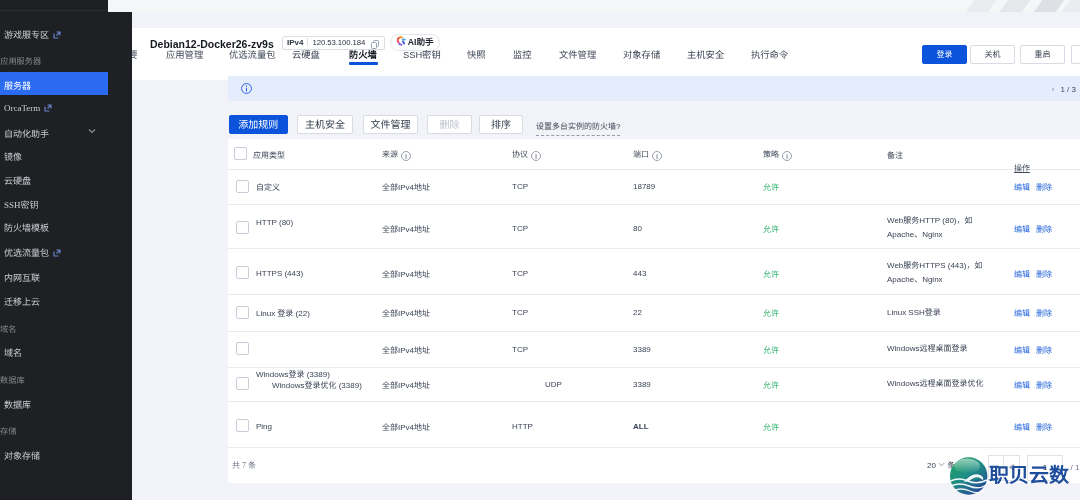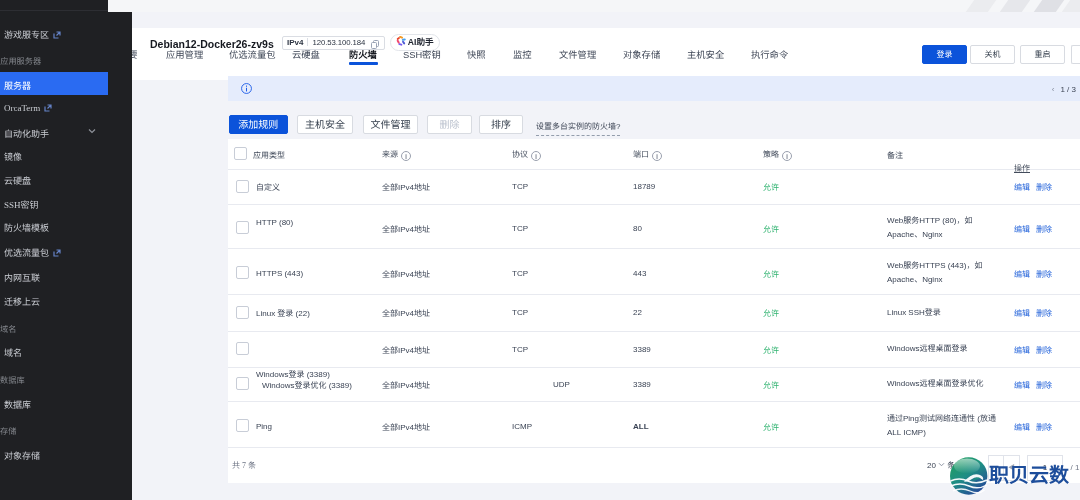--- a/index.html
+++ b/index.html
@@ -211,34 +211,33 @@
     <div class="cell " style="left: 786px; top: 168px;"><span class="lnk">编辑</span><span class="lnk" style="margin-left:6px;">删除</span></div>
     <div class="ckb" style="left: 7.5px; top: 203px;"></div>
     <div class="cell " style="left: 28px; top: 221px; margin-top: 8px;">Windows登录 (3389)</div>
     <div class="cell " style="left: 154px; top: 204.5px;">全部IPv4地址</div>
     <div class="cell " style="left: 284px; top: 205.5px;">TCP</div>
     <div class="cell " style="left: 405px; top: 205.5px;">3389</div>
     <div class="cell green" style="left: 535px; top: 204.5px;">允许</div>
     <div class="cell cmt" style="left: 659px; top: 203px;">Windows远程桌面登录</div>
     <div class="cell " style="left: 786px; top: 204.5px;"><span class="lnk">编辑</span><span class="lnk" style="margin-left:6px;">删除</span></div>
     <div class="ckb" style="left: 7.5px; top: 238px;"></div>
-    <div class="cell " style="left: 34px; top: 239.5px;">Windows登录优化 (3389)</div>
+    <div class="cell " style="left: 44px; top: 239.5px;">Windows登录优化 (3389)</div>
     <div class="cell " style="left: 154px; top: 239.5px;">全部IPv4地址</div>
-    <div class="cell " style="left: 284px; top: 240.5px; padding-left: 41px;">UDP</div>
+    <div class="cell " style="left: 276px; top: 240.5px; padding-left: 41px;">UDP</div>
     <div class="cell " style="left: 405px; top: 240.5px;">3389</div>
     <div class="cell green" style="left: 535px; top: 239.5px;">允许</div>
     <div class="cell cmt" style="left: 659px; top: 238px;">Windows远程桌面登录优化</div>
     <div class="cell " style="left: 786px; top: 239.5px;"><span class="lnk">编辑</span><span class="lnk" style="margin-left:6px;">删除</span></div>
     <div class="ckb" style="left: 7.5px; top: 280px;"></div>
     <div class="cell " style="left: 28px; top: 282.5px;">Ping</div>
     <div class="cell " style="left: 154px; top: 281.5px;">全部IPv4地址</div>
-    <div class="cell " style="left: 284px; top: 282.5px;">ICMP</div>
+    <div class="cell " style="left: 284px; top: 282.5px;">HTTP</div>
     <div class="cell " style="left: 405px; top: 282.5px; font-weight: bold;">ALL</div>
     <div class="cell green" style="left: 535px; top: 281.5px;">允许</div>
-    <div class="cell cmt" style="left: 659px; top: 273px;">通过Ping测试网络连通性 (放通<br>ALL ICMP)</div>
     <div class="cell " style="left: 786px; top: 281.5px;"><span class="lnk">编辑</span><span class="lnk" style="margin-left:6px;">删除</span></div>
     <div class="cell hdr" style="left: 4px; top: 319.5px; color: rgb(110, 117, 133); font-family: Liberation Serif, serif;">共 7 条</div>
     <div class="cell" style="left: 699px; top: 320px; color: rgb(58, 67, 84);">20 <svg width="7" height="5" viewBox="0 0 8 6" style="vertical-align:1px;">
         <path d="M1 1.5 L4 4.5 L7 1.5" stroke="#8e95a3" stroke-width="1.2" fill="none"></path>
       </svg> 条 / 页</div>
     <div class="cell" style="left: 760px; top: 316px;">
       <div style="position:absolute; left:0; top:0; display:flex;">
         <div style="width:16px;height:26px;border:1px solid #e0e3ea;background:#fff;text-align:center;line-height:24px;color:#9aa1b0;font-size:7px;">⏮</div>
         <div style="width:16px;height:26px;border:1px solid #e0e3ea;border-left:none;background:#fff;text-align:center;line-height:24px;color:#9aa1b0;font-size:7px;">◀</div>
         <div style="width:7px;height:26px;"></div>

